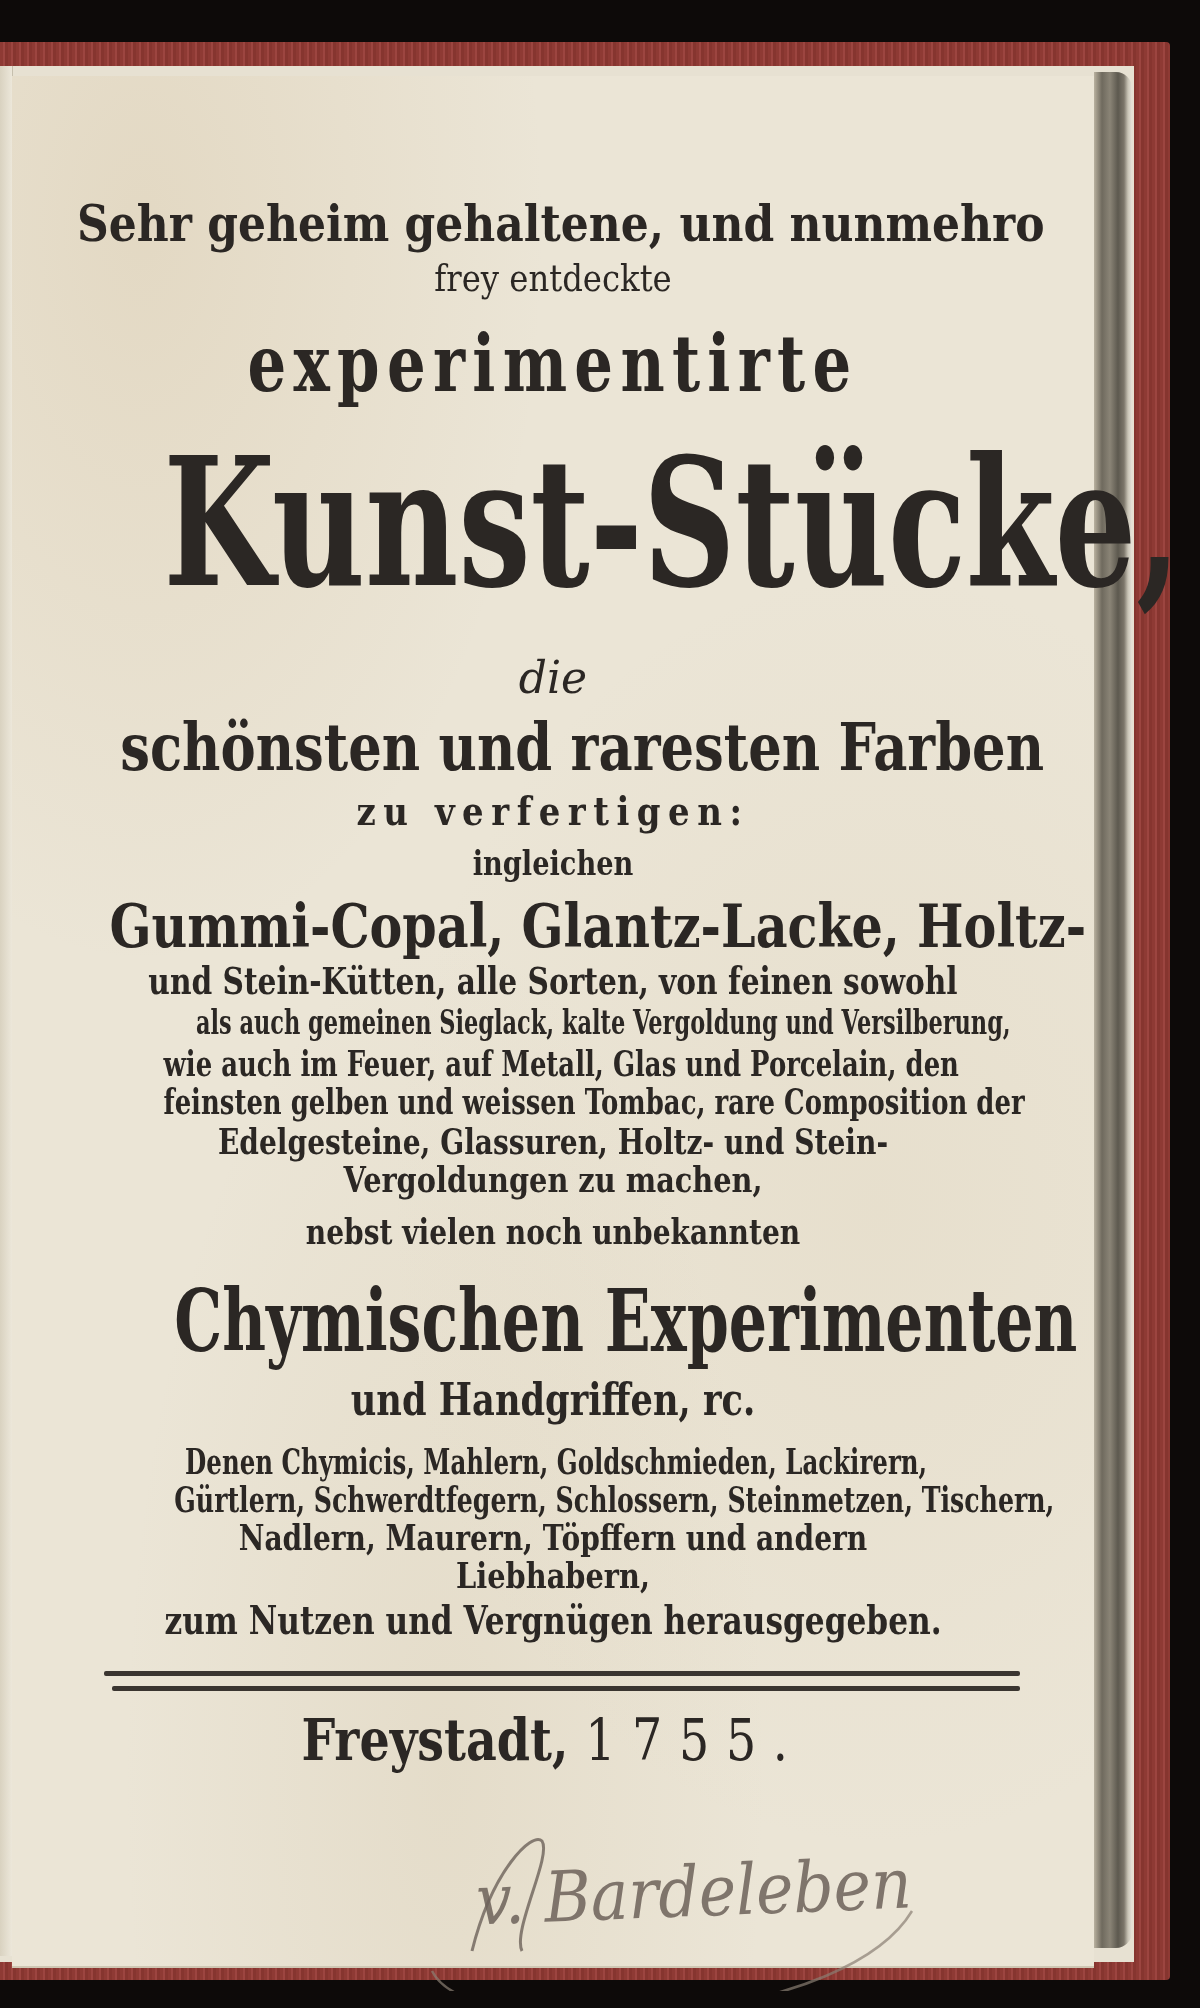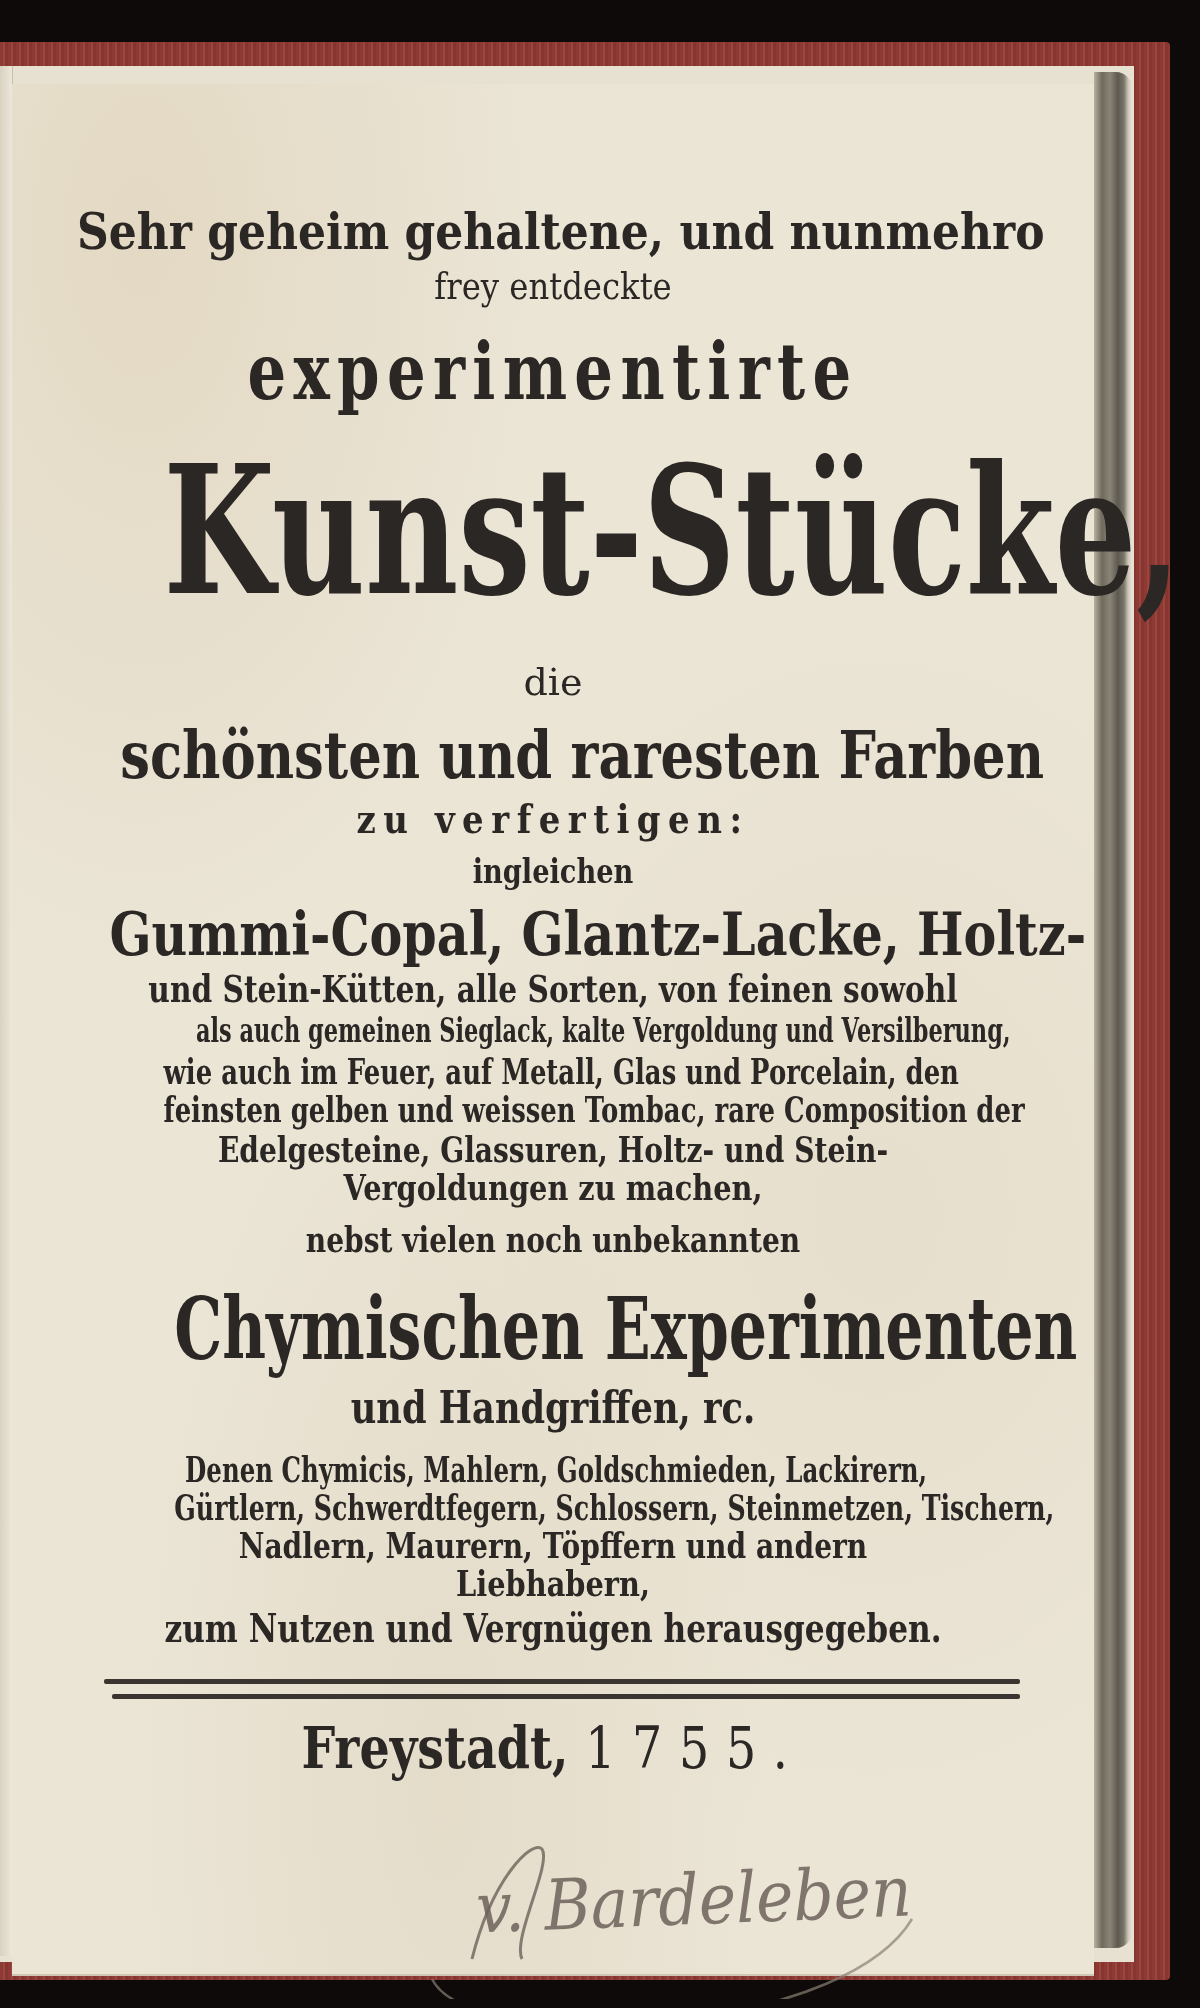--- a/index.html
+++ b/index.html
@@ -22,39 +22,39 @@
     position: absolute; left: 1094px; top: 72px; width: 38px; height: 1876px;
     background: linear-gradient(90deg, #b9b19f 0, #6f6a5e 8px, #8a8476 16px, #5d594f 24px, #7c766a 30px, #c9c4b6 34px, #e8e4da 38px);
     border-radius: 0 16px 16px 0;
   }
   .left-edge {
     position: absolute; left: 0; top: 66px; width: 12px; height: 1890px;
     background: linear-gradient(90deg, #d9d2c0, #ece7da);
     border-right: 1px solid #c6bfad;
   }
   .page {
-    position: absolute; left: 12px; top: 84px; width: 1082px; height: 1890px;
+    position: absolute; left: 12px; top: 76px; width: 1082px; height: 1890px;
     background:
       radial-gradient(ellipse at 12% 8%, rgba(190,160,110,0.18), transparent 30%),
       radial-gradient(ellipse at 80% 60%, rgba(200,180,140,0.12), transparent 40%),
       radial-gradient(ellipse at 40% 90%, rgba(190,170,130,0.15), transparent 35%),
       #ebe5d6;
     border-bottom: 2px solid #cfc7b3;
   }
   .line {
     position: absolute; left: 0; width: 1082px; text-align: center;
     color: #2b2724; font-weight: bold; white-space: nowrap;
     transform-origin: center center;
   }
 
   .l1  { top: 118px; font-size: 50px; transform: scaleX(0.88); }
   .l2  { top: 180px; font-size: 38px; transform: scaleX(0.85); font-weight: normal; }
   .l3  { top: 242px; font-size: 78px; letter-spacing: 0.12em; transform: scaleX(0.78); }
   .l4  { top: 342px; font-size: 178px; transform: scaleX(0.72); font-weight: bold; font-family: "DejaVu Serif", serif; }
-  .l5  { top: 576px; font-size: 38px; font-weight: normal; }
+  .l5  { top: 576px; font-size: 44px; font-weight: normal; font-style: italic; }
   .l6  { top: 632px; font-size: 66px; transform: scaleX(0.80); }
   .l7  { top: 711px; font-size: 40px; letter-spacing: 0.22em; transform: scaleX(0.85); }
   .l8  { top: 767px; font-size: 34px; transform: scaleX(0.80); }
   .l9  { top: 815px; font-size: 60px; transform: scaleX(0.82); }
   .l10 { top: 882px; font-size: 38px; transform: scaleX(0.78); }
   .l11 { top: 926px; font-size: 34px; transform: scaleX(0.66); }
   .l12 { top: 966px; font-size: 36px; transform: scaleX(0.72); }
   .l13 { top: 1004px; font-size: 36px; transform: scaleX(0.72); }
   .l14 { top: 1044px; font-size: 36px; transform: scaleX(0.78); }
   .l15 { top: 1082px; font-size: 36px; transform: scaleX(0.80); }

